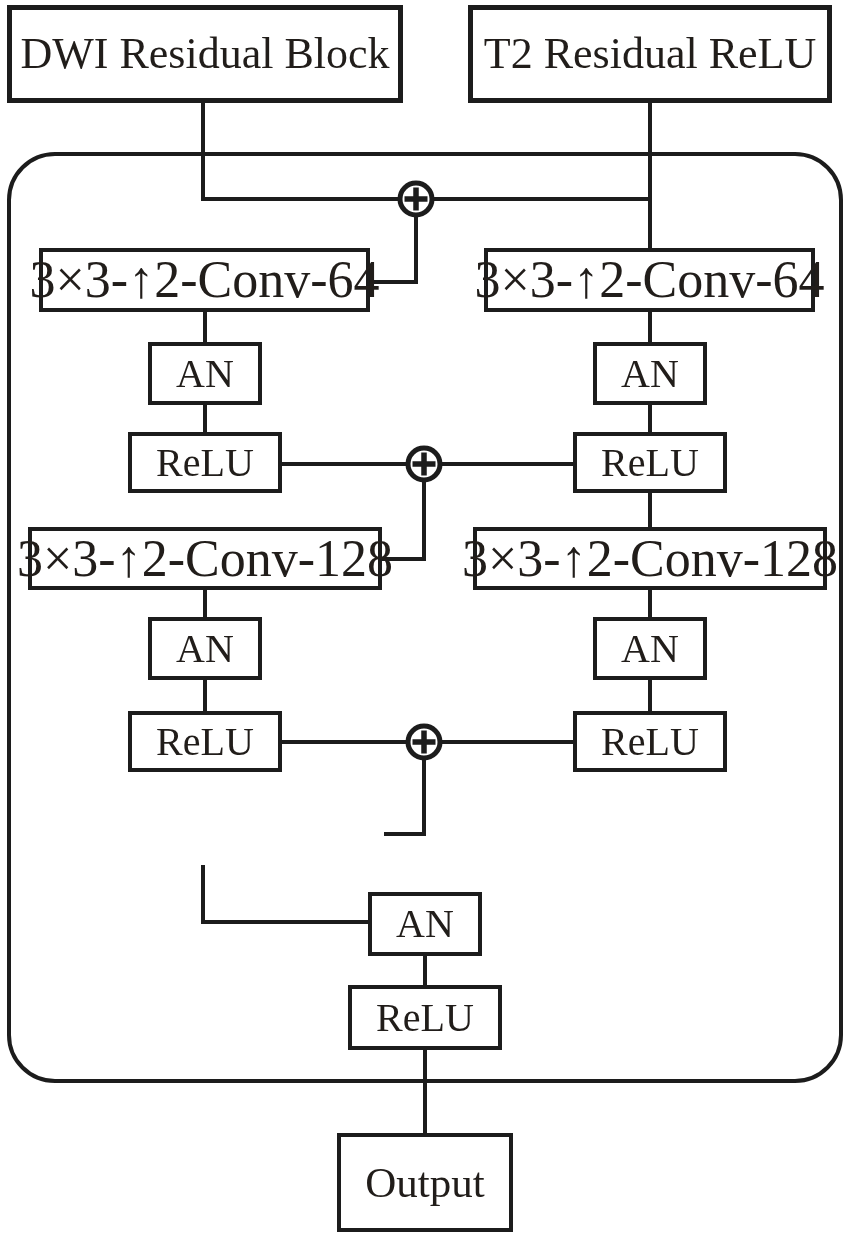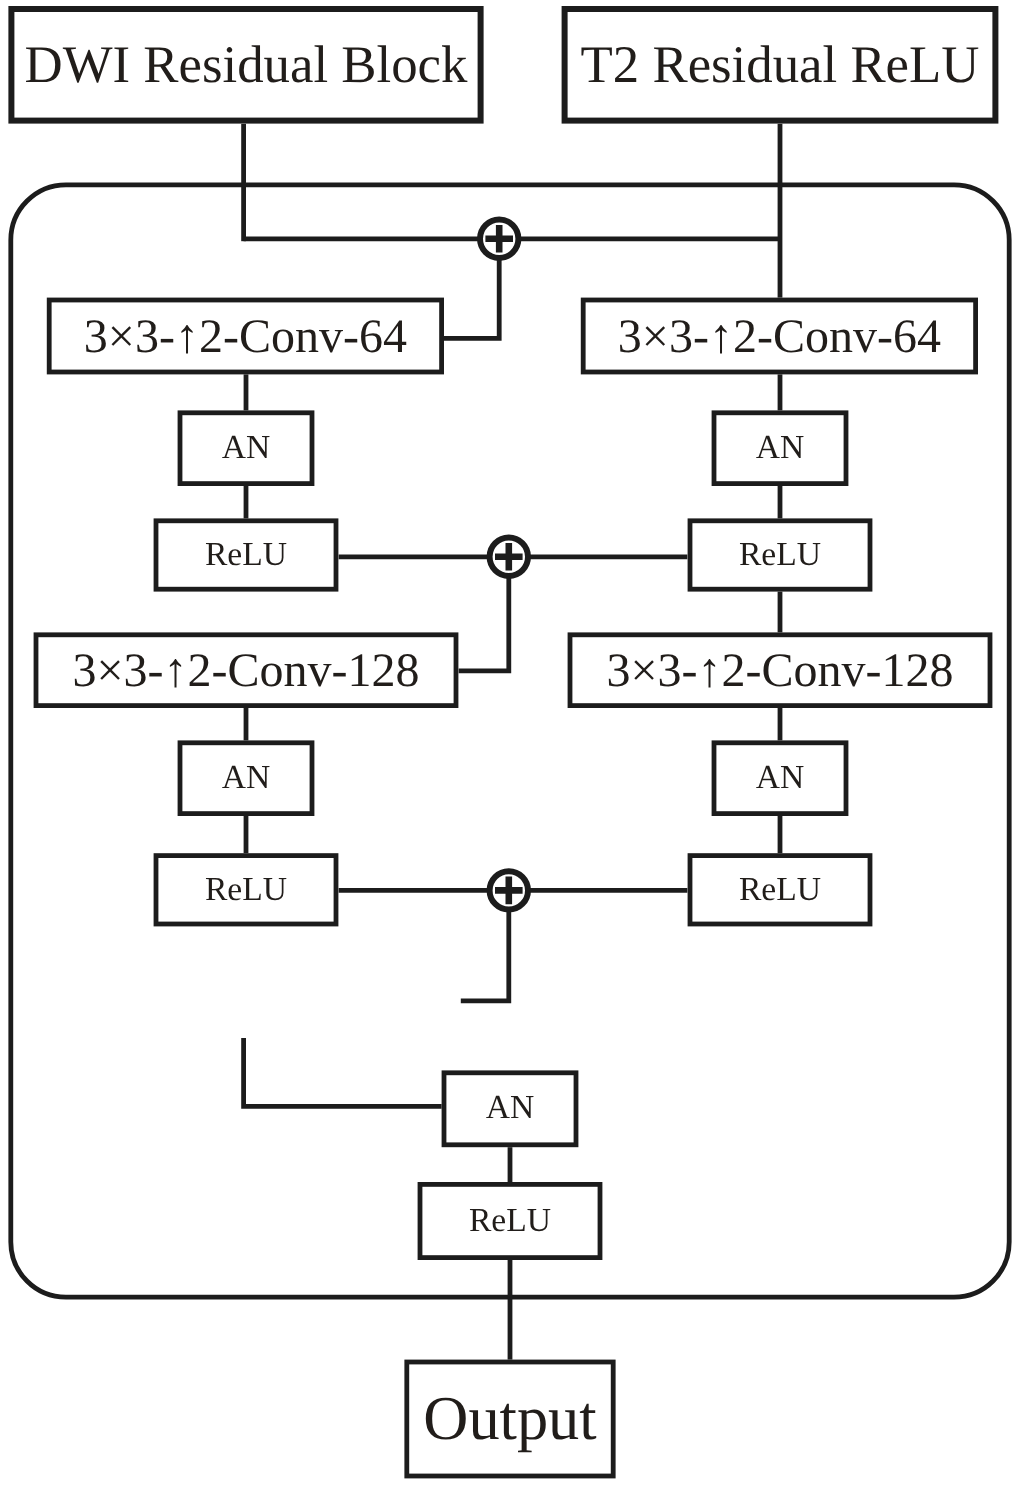--- a/index.html
+++ b/index.html
@@ -40,23 +40,23 @@
     align-items: center;
     justify-content: center;
     z-index: 3;
     white-space: nowrap;
     line-height: 1;
   }
   .node.input-block {
     border-width: 5px;
     font-size: 44px;
   }
-  .node.conv   { font-size: 40px; }
-  .node.small  { font-size: 28px; text-align: center; }
-  .node.output { font-size: 52px; }
+  .node.conv   { font-size: 52px; }
+  .node.small  { font-size: 40px; text-align: center; }
+  .node.output { font-size: 43px; }
 </style>
 </head>
 <body>
 
 <div class="diagram">
 
   <div class="container-frame"></div>
 
   <svg class="svg-layer" width="850" height="1239" viewBox="0 0 850 1239">
     <g stroke="#1c1c1c" stroke-width="4" fill="none">

